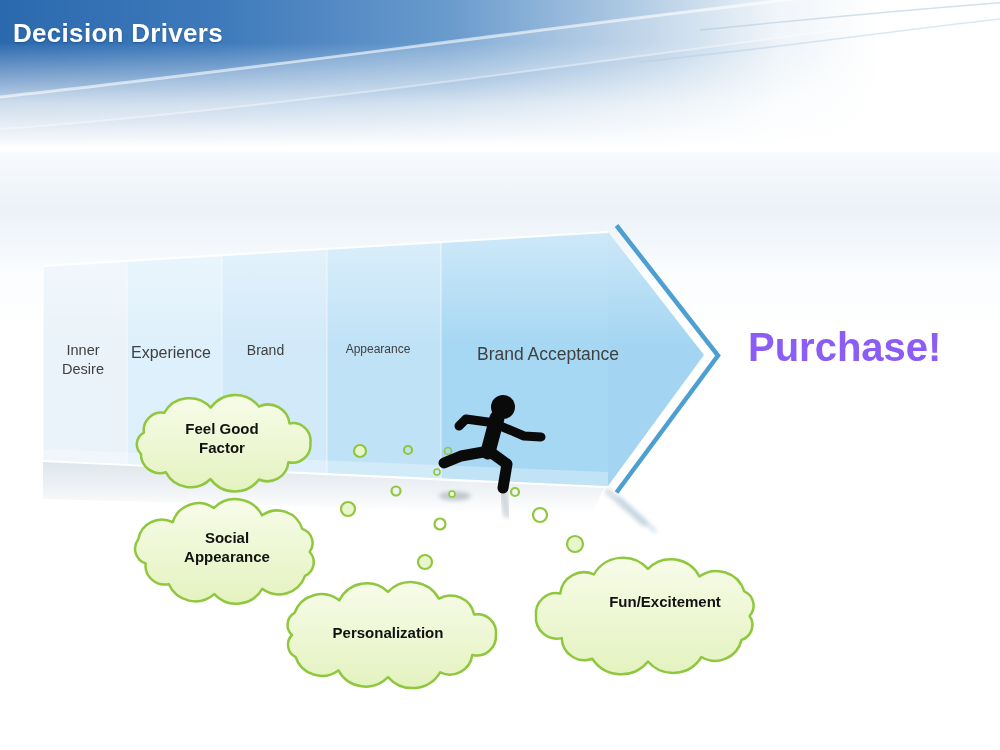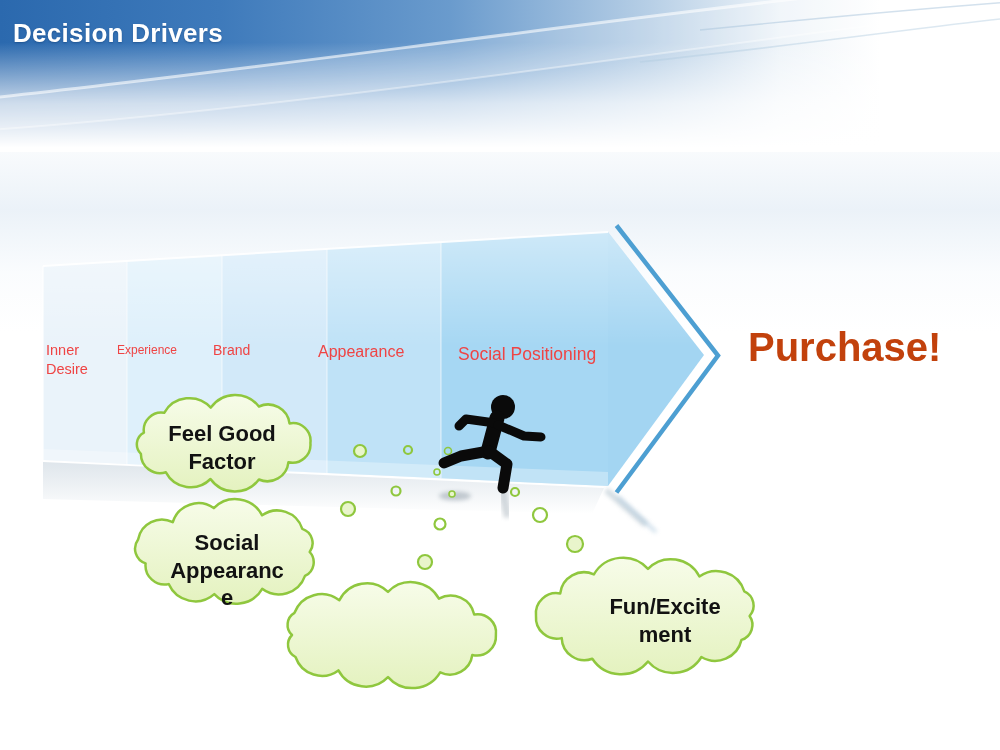--- a/index.html
+++ b/index.html
@@ -27,28 +27,28 @@
   }
   .swoosh{position:absolute;left:0;top:0;}
   .title{
     position:absolute;left:13px;top:18px;
     font-size:26px;font-weight:bold;color:#ffffff;letter-spacing:0.3px;
     text-shadow:0 1px 2px rgba(10,50,100,0.40);
   }
   .diagram{position:absolute;left:0;top:0;}
   .labels{position:absolute;left:0;top:0;width:1000px;height:750px;pointer-events:none;}
   .seg-label{
-    position:absolute;color:#ef4444;line-height:1.28;
+    position:absolute;color:#404040;text-align:center;line-height:1.28;
   }
   .purchase{
     position:absolute;left:748px;top:327px;width:220px;
-    font-size:40px;font-weight:bold;color:#c2410c;line-height:1;
+    font-size:40px;font-weight:bold;color:#8b5cf6;line-height:1;
   }
   .cloud-label{
-    position:absolute;font-size:22px;font-weight:bold;color:#121212;
+    position:absolute;font-size:15px;font-weight:bold;color:#121212;
     text-align:center;line-height:1.26;overflow-wrap:break-word;
   }
 </style>
 </head>
 <body>
 
 <div class="slide">
 
   <div class="bg-band"></div>
 
@@ -132,24 +132,25 @@
     <g id="clouds-g">
         <path d="M 310.4 443.0 A 18.1 18.1 0 0 1 288.4 462.3 A 21.2 21.2 0 0 1 258.9 479.5 A 30.0 30.0 0 0 1 210.5 479.0 A 28.0 28.0 0 0 1 165.9 472.3 A 19.3 19.3 0 0 1 140.9 453.8 A 13.2 13.2 0 0 1 143.9 432.6 A 17.6 17.6 0 0 1 164.2 412.8 A 29.0 29.0 0 0 1 210.8 407.6 A 29.9 29.9 0 0 1 258.9 406.5 A 21.7 21.7 0 0 1 289.5 423.4 A 17.7 17.7 0 0 1 310.4 443.0 Z" fill="url(#cloudGrad)" stroke="#8fc73e" stroke-width="2.5" stroke-linejoin="round"></path>
         <path d="M 309.7 552.0 A 15.1 15.1 0 0 1 305.0 575.9 A 27.7 27.7 0 0 1 262.2 588.8 A 29.9 29.9 0 0 1 214.3 594.1 A 29.0 29.0 0 0 1 168.7 584.1 A 19.2 19.2 0 0 1 145.6 563.4 A 15.5 15.5 0 0 1 138.1 539.5 A 24.1 24.1 0 0 1 172.8 522.2 A 26.8 26.8 0 0 1 213.8 508.1 A 30.3 30.3 0 0 1 262.1 515.3 A 26.3 26.3 0 0 1 302.3 528.9 A 15.0 15.0 0 0 1 309.7 552.0 Z" fill="url(#cloudGrad)" stroke="#8fc73e" stroke-width="2.5" stroke-linejoin="round"></path>
         <path d="M 495.9 635.0 A 19.2 19.2 0 0 1 472.3 655.0 A 22.6 22.6 0 0 1 440.2 672.3 A 32.5 32.5 0 0 1 388.0 677.1 A 31.0 31.0 0 0 1 338.4 670.4 A 27.9 27.9 0 0 1 295.5 657.0 A 13.8 13.8 0 0 1 292.0 635.0 A 13.9 13.9 0 0 1 294.5 612.8 A 28.9 28.9 0 0 1 339.4 600.3 A 30.6 30.6 0 0 1 388.0 591.9 A 31.9 31.9 0 0 1 438.9 598.7 A 24.0 24.0 0 0 1 474.2 614.5 A 18.5 18.5 0 0 1 495.9 635.0 Z" fill="url(#cloudGrad)" stroke="#8fc73e" stroke-width="2.5" stroke-linejoin="round"></path>
         <path d="M 749.6 616.0 A 15.7 15.7 0 0 1 741.5 639.9 A 27.0 27.0 0 0 1 701.4 657.0 A 33.2 33.2 0 0 1 648.0 661.5 A 34.6 34.6 0 0 1 592.3 658.8 A 22.9 22.9 0 0 1 561.7 638.1 A 21.0 21.0 0 0 1 536.0 616.0 A 20.5 20.5 0 0 1 560.2 593.5 A 24.0 24.0 0 0 1 593.9 574.4 A 33.7 33.7 0 0 1 648.0 568.8 A 32.2 32.2 0 0 1 699.4 576.5 A 29.3 29.3 0 0 1 744.3 591.3 A 15.6 15.6 0 0 1 749.6 616.0 Z" fill="url(#cloudGrad)" stroke="#8fc73e" stroke-width="2.5" stroke-linejoin="round"></path>
       </g>
   </svg>
 
   <div class="labels">
     <div class="seg-label" style="left:46px;top:341px;width:74px;font-size:14.5px;">Inner Desire</div>
-    <div class="seg-label" style="left:117px;top:343px;width:108px;font-size:12px;">Experience</div>
+    <div class="seg-label" style="left:117px;top:343px;width:108px;font-size:16px;">Experience</div>
     <div class="seg-label" style="left:213px;top:342px;width:105px;font-size:14px;">Brand</div>
-    <div class="seg-label" style="left:318px;top:342px;width:120px;font-size:16px;">Appearance</div>
-    <div class="seg-label" style="left:458px;top:343px;width:180px;font-size:17.5px;">Social Positioning</div>
+    <div class="seg-label" style="left:318px;top:342px;width:120px;font-size:12px;">Appearance</div>
+    <div class="seg-label" style="left:458px;top:343px;width:180px;font-size:17.5px;">Brand Acceptance</div>
 
     <div class="purchase">Purchase!</div>
 
     <div class="cloud-label" style="left:162px;top:420px;width:120px;">Feel Good Factor</div>
     <div class="cloud-label" style="left:167px;top:529px;width:120px;">Social Appearance</div>
+    <div class="cloud-label" style="left:288px;top:624px;width:200px;">Personalization</div>
     <div class="cloud-label" style="left:585px;top:593px;width:128px;margin-left:16px;">Fun/Excitement</div>
   </div>
 </div>
 
 </body></html>

